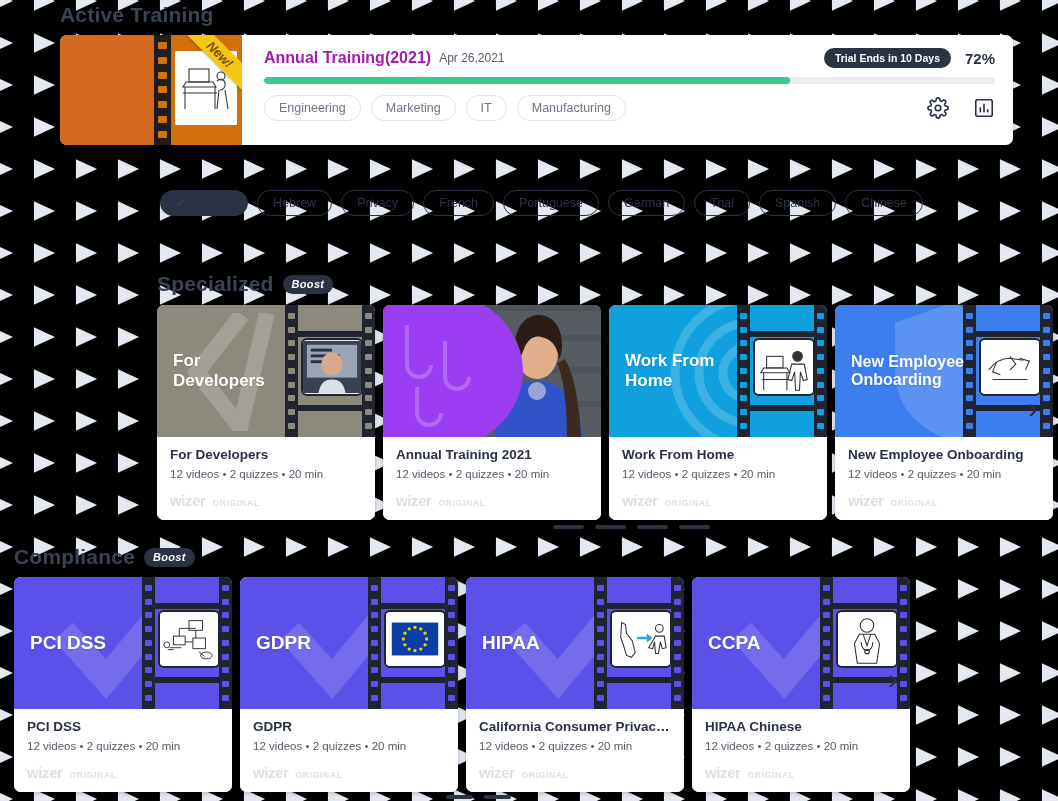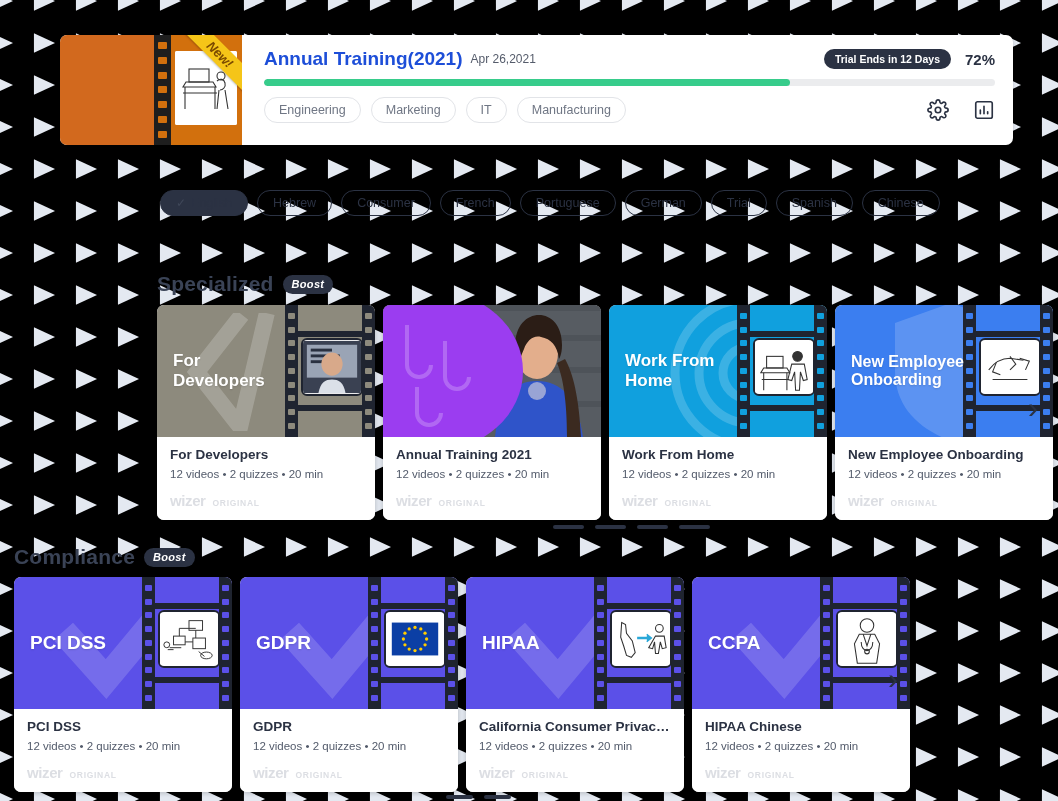--- a/index.html
+++ b/index.html
@@ -84,21 +84,21 @@
     position: absolute; right: -26px; top: 10px;
     width: 96px; padding: 2px 0;
     background: #f5c518; color: #7a4a00;
     font-size: 13px; font-weight: 700; font-style: italic;
     text-align: center; transform: rotate(45deg);
     box-shadow: 0 1px 2px rgba(0,0,0,.25);
   }
 
   .card-body { flex: 1; padding: 13px 18px 10px 22px; display: flex; flex-direction: column; position: relative; }
   .row-top { display: flex; align-items: center; }
-  .course-name { font-size: 19px; font-weight: 700; color: #1d4ed8; }
+  .course-name { font-size: 16px; font-weight: 700; color: #a21caf; }
   .course-date { font-size: 12px; color: #555c6b; margin-left: 8px; }
   .spacer { flex: 1; }
   .trial-badge {
     background: #2b3243; color: #fff; font-size: 10.5px; font-weight: 600;
     padding: 4px 11px; border-radius: 11px; white-space: nowrap;
   }
   .pct { font-size: 15px; font-weight: 700; color: #2b3243; margin-left: 14px; }
   .progress-track {
     margin-top: 9px; height: 7px; width: 100%;
     background: #ebecee; border-radius: 4px; overflow: hidden;
@@ -704,20 +704,23 @@
       <div class="tri" style="left: 746px; top: 788px;"></div>
       <div class="tri" style="left: 788px; top: 788px;"></div>
       <div class="tri" style="left: 830px; top: 788px;"></div>
       <div class="tri" style="left: 872px; top: 788px;"></div>
       <div class="tri" style="left: 914px; top: 788px;"></div>
       <div class="tri" style="left: 956px; top: 788px;"></div>
       <div class="tri" style="left: 998px; top: 788px;"></div>
       <div class="tri" style="left: 1040px; top: 788px;"></div>
     </div>
 
+  <div class="section-title" style="left:60px; top:3px;">
+    <span>Active Training</span>
+  </div>
 
   <div class="active-card">
     <div class="thumb">
       <div class="perf">
         <i></i>
           <i></i>
           <i></i>
           <i></i>
           <i></i>
           <i></i>
@@ -739,21 +742,21 @@
         </div>
         <div class="ribbon">New!</div>
       </div>
     </div>
 
     <div class="card-body">
       <div class="row-top">
         <span class="course-name">Annual Training(2021)</span>
         <span class="course-date">Apr 26,2021</span>
         <span class="spacer"></span>
-        <span class="trial-badge">Trial Ends in 12 Days</span>
+        <span class="trial-badge">Trial Ends in 10 Days</span>
         <span class="pct">72%</span>
       </div>
 
       <div class="progress-track">
         <div class="progress-fill" id="progressFill" style="width: 72%;"></div>
       </div>
 
       <div class="row-bottom">
         <div id="deptPills" style="display:flex; gap:10px;">
             <span class="dept-pill">Engineering</span>
@@ -777,21 +780,21 @@
       </div>
     </div>
   </div>
 
   <div class="lang-row" id="langRow">
       <span class="lang-pill selected">
         <span class="chk">✓</span>
         <span>English</span>
       </span>
       <span class="lang-pill"><span>Hebrew</span></span>
-      <span class="lang-pill"><span>Consumer</span></span>
+      <span class="lang-pill"><span>Privacy</span></span>
       <span class="lang-pill"><span>French</span></span>
       <span class="lang-pill"><span>Portuguese</span></span>
       <span class="lang-pill"><span>German</span></span>
       <span class="lang-pill"><span>Trial</span></span>
       <span class="lang-pill"><span>Spanish</span></span>
       <span class="lang-pill"><span>Chinese</span></span>
     </div>
 
   <div class="section-title" style="left:157px; top:272px;">
     <span>Specialized</span>

